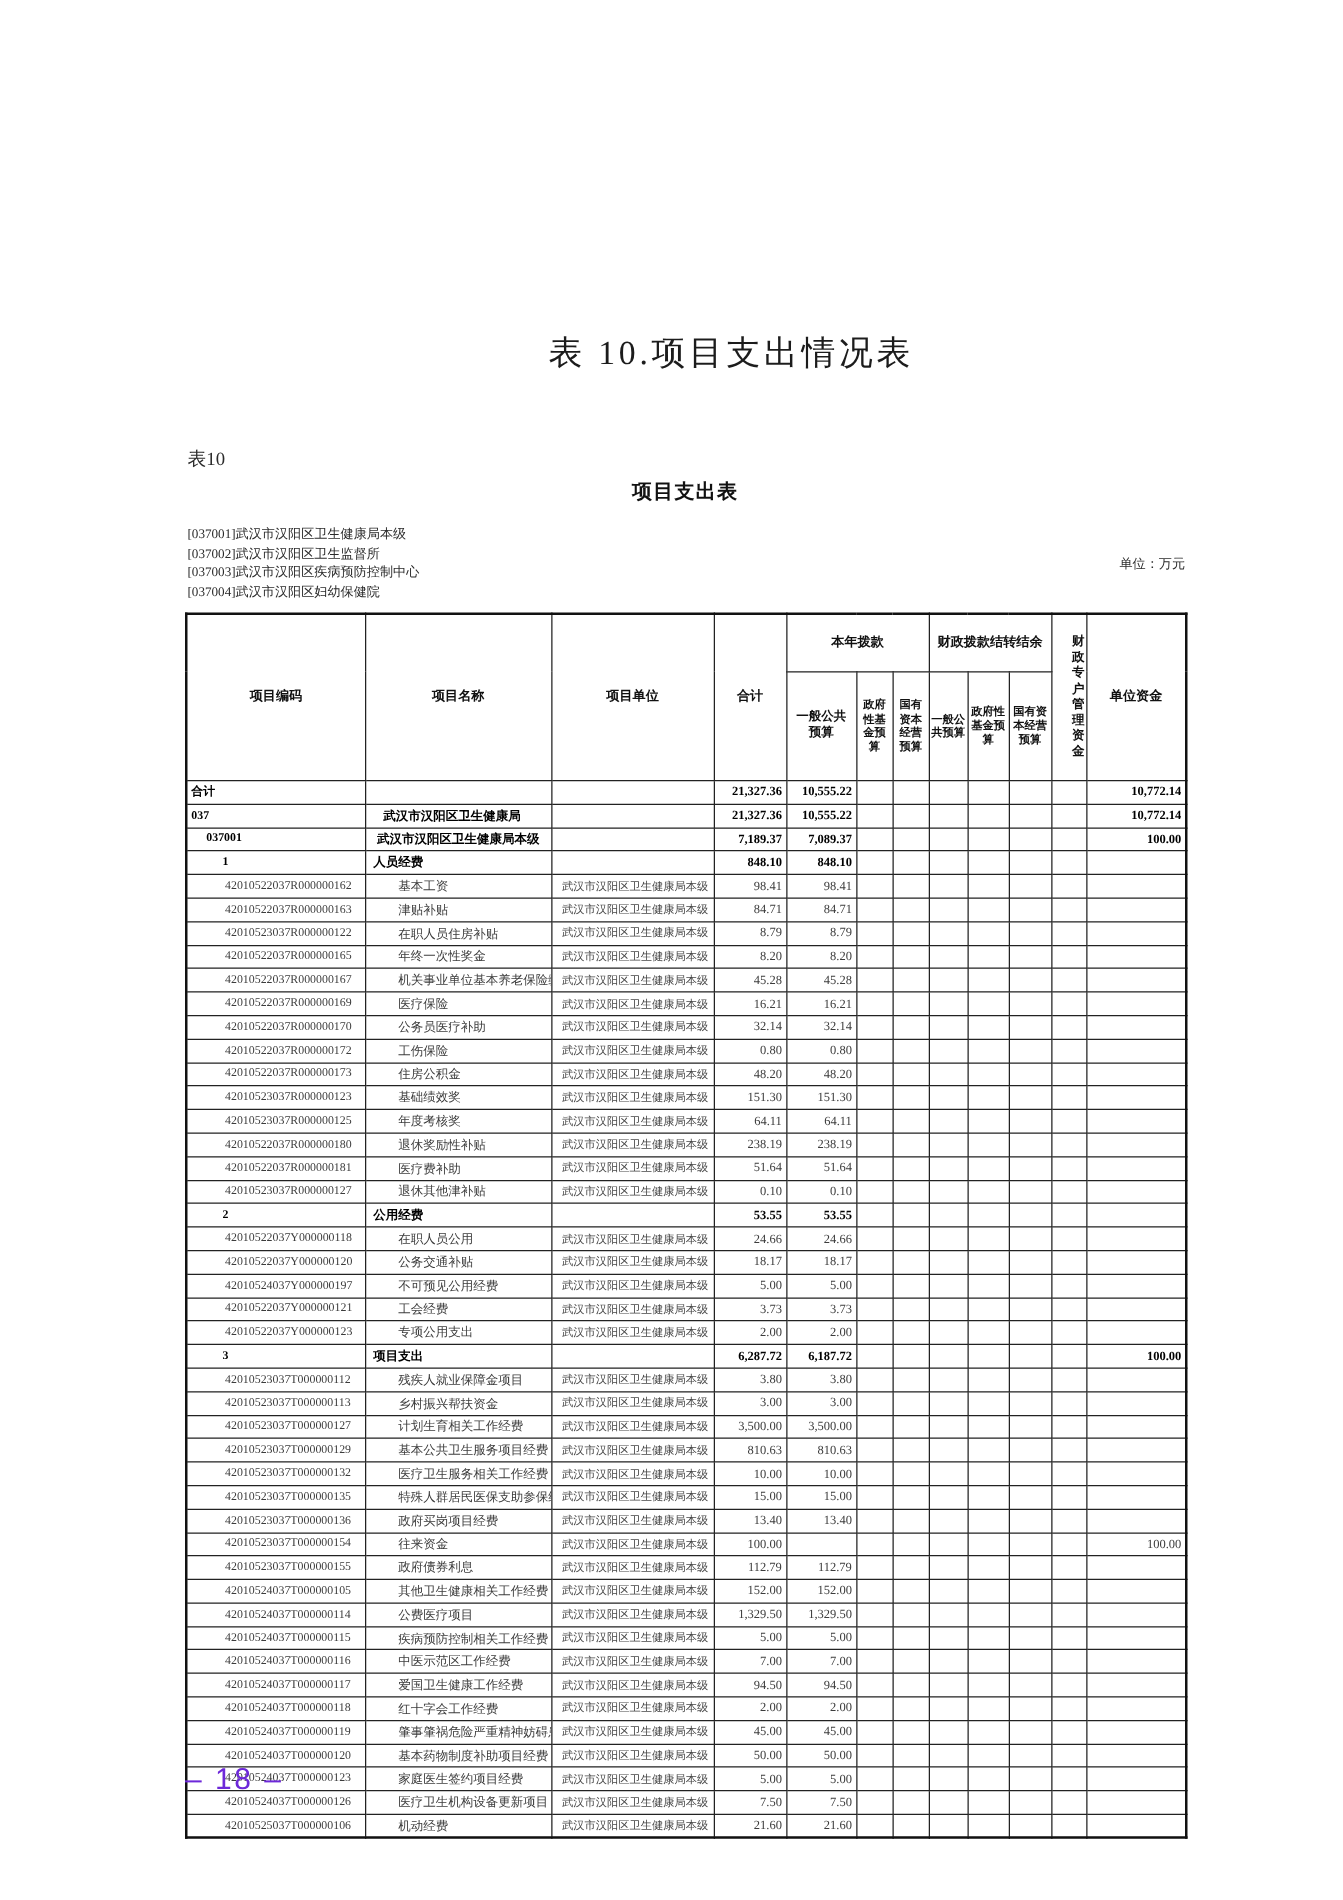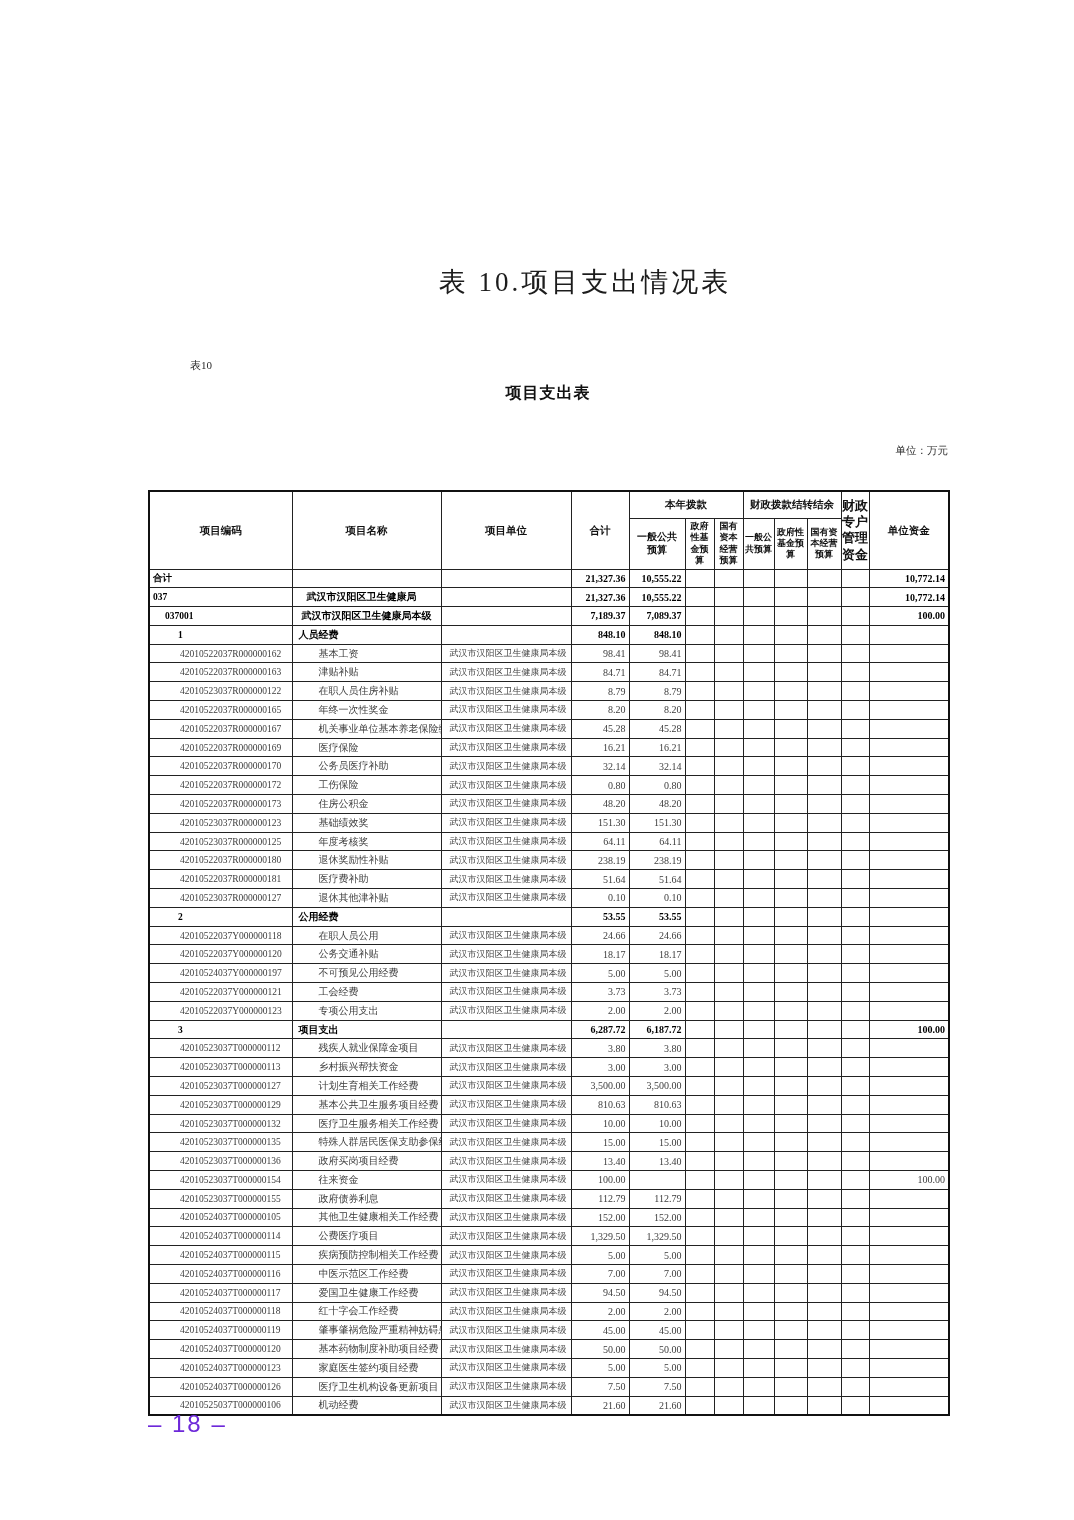--- a/index.html
+++ b/index.html
@@ -4,42 +4,42 @@
 <style>
   html,body{margin:0;padding:0;background:#e8e8e8;}
   .page{
     position:relative;width:1074px;height:1520px;margin:0 auto;background:#ffffff;
     font-family:"Liberation Serif",serif;color:#000;overflow:hidden;
   }
   .main-title{
     position:absolute;top:264px;left:0;width:100%;text-align:center;
     font-size:27px;font-weight:400;letter-spacing:3px;color:#1c1c1c;margin-left:48px;
   }
-  .table-tag{position:absolute;top:358px;left:150px;font-size:11px;color:#2a2a2a;margin-left:40px;}
+  .table-tag{position:absolute;top:358px;left:150px;font-size:15px;color:#2a2a2a;}
   .table-title{
     position:absolute;top:383px;left:148px;width:800px;text-align:center;
     font-size:16px;font-weight:bold;letter-spacing:1px;color:#111;
   }
   .org-list{position:absolute;top:420px;left:150px;font-size:10.5px;line-height:15.7px;color:#2a2a2a;}
   .unit-note{position:absolute;top:444px;right:126px;font-size:10.5px;color:#2a2a2a;margin-left:13px;}
 
   table.budget{
     position:absolute;top:490px;left:148px;width:800px;
     border-collapse:collapse;table-layout:fixed;border:2px solid #111;
   }
   .budget th,.budget td{border:1px solid #222;overflow:hidden;}
   thead th{
     font-size:10.5px;font-weight:bold;text-align:center;vertical-align:middle;
     padding:0 2px;line-height:1.25;white-space:normal;color:#111;
   }
   thead tr.h1{height:27px;}
   thead tr.h2{height:51px;}
   th.sub{font-size:9px;padding:0 1px;}
   th.sub-wide{font-size:10px;padding:0 6px;}
-  th.h-fsa{font-size:13px;padding:0;}
+  th.h-fsa{font-size:10px;padding:16px;}
   tbody tr{height:18.8px;color:#3c3c3c;}
   tbody tr.bold{color:#000;font-weight:bold;}
   tbody td{font-size:10px;padding:0 2px;vertical-align:middle;white-space:nowrap;}
   td.c-code{font-size:9.5px;}
   td.c-unit{font-size:9px;padding-left:8px;color:#474747;}
   td.c-total,td.c-general,td.c-gov_fund,td.c-state_capital,
   td.c-co_general,td.c-co_gov_fund,td.c-co_state_capital,
   td.c-special_account,td.c-unit_funds{text-align:right;padding-right:3px;}
   tr.lvl0 td.c-code{padding-left:3px;}
   tr.lvl1 td.c-code{padding-left:15px;}
@@ -58,20 +58,26 @@
 <body>
 
 <div class="page">
 
   <div class="main-title">表 10.项目支出情况表</div>
 
   <div class="table-tag">表10</div>
 
   <div class="table-title">项目支出表</div>
 
+  <div class="org-list">
+    <div>[037001]武汉市汉阳区卫生健康局本级</div>
+    <div>[037002]武汉市汉阳区卫生监督所</div>
+    <div>[037003]武汉市汉阳区疾病预防控制中心</div>
+    <div>[037004]武汉市汉阳区妇幼保健院</div>
+  </div>
 
   <div class="unit-note">单位：万元</div>
 
   <table class="budget">
     <colgroup>
       <col style="width:143px">
         <col style="width:149px">
         <col style="width:130px">
       <col style="width:58px">
         <col style="width:56px">

